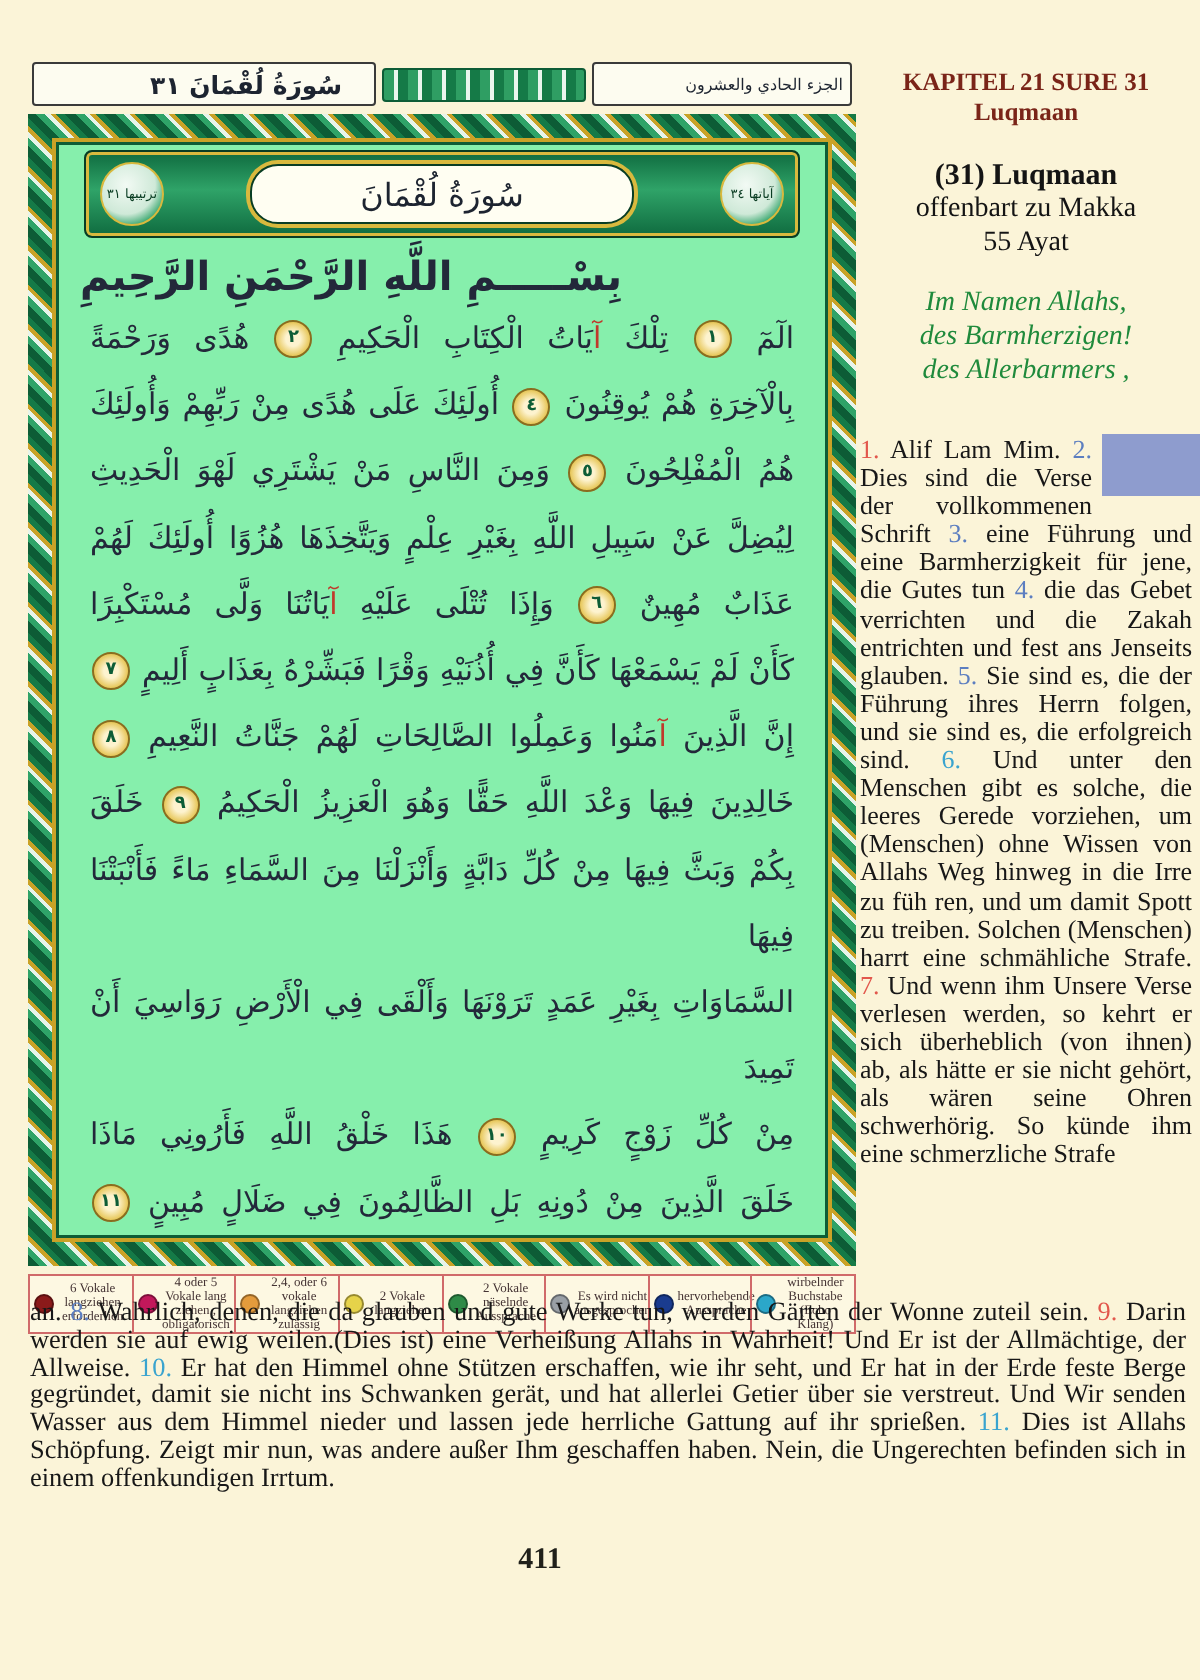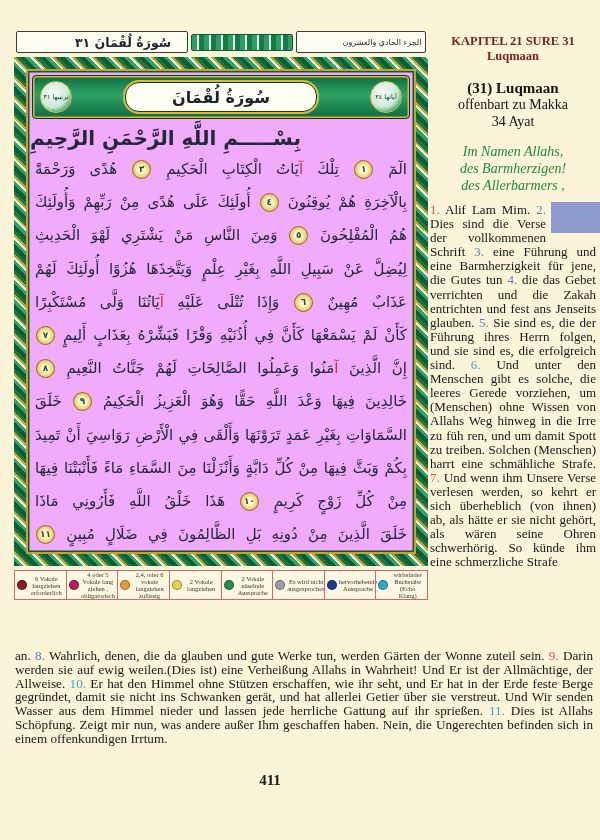--- a/index.html
+++ b/index.html
@@ -11,34 +11,34 @@
   .cartouche{background:#fdfcf0;border:1.5px solid #3a3a3a;border-radius:2px;height:20px;
     display:flex;align-items:center;justify-content:center;font-family:"DejaVu Sans",sans-serif;
     color:#1d2430;direction:rtl;padding-left:42px;}
   .cartouche.left{width:128px;font-size:12.5px;font-weight:bold;}
   .band-mid{flex:1;height:15px;border:1px solid #0d5c36;border-radius:2px;
     background:repeating-linear-gradient(90deg,#2f9e63 0 5px,#eaf6ee 5px 7px,#157a47 7px 12px);}
   .cartouche.right{width:86px;font-size:8px;}
 
   .frame{border:12px solid transparent;
     border-image:repeating-linear-gradient(45deg,#0d5c36 0 4px,#2fa368 4px 7px,#e7f4ea 7px 9px,#c9a227 9px 11px,#157a47 11px 14px) 12;
-    background:#f0abfc;padding:3px 4px;
+    background:#86efac;padding:3px 14px;
     box-shadow:inset 0 0 0 2px #c9a227, inset 0 0 0 3.5px #0d5c36;}
 
   .banner{height:42px;margin:3px 2px 2px 2px;border-radius:4px;border:1.5px solid #083d24;
     background:linear-gradient(180deg,#0f6b3f,#2fa368 45%,#0f6b3f);
     display:flex;align-items:center;justify-content:space-between;padding:0 7px;
     box-shadow:inset 0 0 0 1.5px #d8b93e;}
   .medallion{width:30px;height:30px;border-radius:50%;flex:none;
     background:radial-gradient(circle at 40% 35%,#f2faf4,#cfe9d8 55%,#2fa368 80%,#0d5c36);
     border:1.5px solid #d8b93e;display:flex;align-items:center;justify-content:center;
     font-size:6.5px;color:#0a3d23;text-align:center;font-family:"DejaVu Sans",sans-serif;direction:rtl;line-height:7px;}
   .title-cartouche{width:190px;height:28px;background:#fffef2;border-radius:14px;border:1.5px solid #083d24;
     box-shadow:0 0 0 2px #d8b93e;display:flex;align-items:center;justify-content:center;
-    font-size:16px;font-weight:bold;color:#1d2430;font-family:"DejaVu Sans",sans-serif;direction:rtl;}
+    font-size:16px;font-weight:normal;color:#1d2430;font-family:"DejaVu Sans",sans-serif;direction:rtl;}
 
   .bismillah{text-align:left;font-size:20px;font-weight:bold;color:#23283a;
     font-family:"DejaVu Sans",sans-serif;margin:7px 0 3px;direction:rtl;}
 
   .ayah-lines{direction:rtl;padding:0 5px;font-family:"DejaVu Sans",sans-serif;}
   .aline{font-size:15px;line-height:33.2px;color:#23283a;text-align:justify;text-align-last:justify;}
   .tj-red{color:#c0392b;}
   .rosette{display:inline-flex;align-items:center;justify-content:center;width:17px;height:17px;border-radius:50%;
     background:radial-gradient(circle,#fdf3cf 30%,#e7c75a 70%,#b08b2a);border:1px solid #8a6d1f;
     color:#0d5c36;font-size:9px;font-weight:bold;vertical-align:middle;margin:0 1px;line-height:1;}
@@ -49,21 +49,21 @@
   .legend-dot{width:8px;height:8px;border-radius:50%;flex:none;border:0.5px solid rgba(0,0,0,.35);}
   .legend-label{font-size:6.5px;line-height:7px;color:#433;text-align:center;flex:1;
     font-family:"Liberation Serif",serif;}
 
   
   #right-col{position:absolute;left:430px;top:34px;width:166px;}
   .rc-header{text-align:center;color:#7a2418;font-weight:bold;font-size:12.5px;line-height:14.5px;}
   .rc-title{text-align:center;color:#141414;font-size:15px;font-weight:bold;margin-top:17px;}
   .rc-sub{text-align:center;color:#141414;font-size:14px;line-height:16.5px;}
   .rc-basmala{text-align:center;color:#1F8A3C;font-style:italic;font-size:14px;line-height:17px;margin-top:13px;}
-  .rc-body{margin-top:9px;font-size:13px;line-height:14.1px;text-align:justify;color:#171717;}
+  .rc-body{margin-top:24px;font-size:13px;line-height:14.1px;text-align:justify;color:#171717;}
   .lavender{float:right;width:49px;height:31px;background:#8E9CCE;margin:-1px -4px 2px 5px;}
   .vnum{font-weight:normal;}
 
   
   #bottom-para{position:absolute;left:15px;top:649px;width:578px;font-size:13.2px;line-height:13.8px;
     text-align:justify;color:#171717;}
   #page-number{position:absolute;top:772px;left:0;width:540px;text-align:center;font-weight:bold;
     font-size:15px;color:#20201a;}
 </style>
 </head>
@@ -98,22 +98,22 @@
 
     <div class="ayah-lines">
         <div class="aline">الٓمٓ <span class="rosette">١</span> تِلْكَ <span class="tj-red">آ</span>يَاتُ الْكِتَابِ الْحَكِيمِ <span class="rosette">٢</span> هُدًى وَرَحْمَةً</div>
         <div class="aline">بِالْ<span class="tj-red">آ</span>خِرَةِ هُمْ يُوقِنُونَ <span class="rosette">٤</span> أُولَئِكَ عَلَى هُدًى مِنْ رَبِّهِمْ وَأُولَئِكَ</div>
         <div class="aline">هُمُ الْمُفْلِحُونَ <span class="rosette">٥</span> وَمِنَ النَّاسِ مَنْ يَشْتَرِي لَهْوَ الْحَدِيثِ</div>
         <div class="aline">لِيُضِلَّ عَنْ سَبِيلِ اللَّهِ بِغَيْرِ عِلْمٍ وَيَتَّخِذَهَا هُزُوًا أُولَئِكَ لَهُمْ</div>
         <div class="aline">عَذَابٌ مُهِينٌ <span class="rosette">٦</span> وَإِذَا تُتْلَى عَلَيْهِ <span class="tj-red">آ</span>يَاتُنَا وَلَّى مُسْتَكْبِرًا</div>
         <div class="aline">كَأَنْ لَمْ يَسْمَعْهَا كَأَنَّ فِي أُذُنَيْهِ وَقْرًا فَبَشِّرْهُ بِعَذَابٍ أَلِيمٍ <span class="rosette">٧</span></div>
         <div class="aline">إِنَّ الَّذِينَ <span class="tj-red">آ</span>مَنُوا وَعَمِلُوا الصَّالِحَاتِ لَهُمْ جَنَّاتُ النَّعِيمِ <span class="rosette">٨</span></div>
         <div class="aline">خَالِدِينَ فِيهَا وَعْدَ اللَّهِ حَقًّا وَهُوَ الْعَزِيزُ الْحَكِيمُ <span class="rosette">٩</span> خَلَقَ</div>
+        <div class="aline">بِكُمْ وَبَثَّ فِيهَا مِنْ كُلِّ دَابَّةٍ وَأَنْزَلْنَا مِنَ السَّمَاءِ مَاءً فَأَنْبَتْنَا فِيهَا</div>
         <div class="aline">السَّمَاوَاتِ بِغَيْرِ عَمَدٍ تَرَوْنَهَا وَأَلْقَى فِي الْأَرْضِ رَوَاسِيَ أَنْ تَمِيدَ</div>
-        <div class="aline">بِكُمْ وَبَثَّ فِيهَا مِنْ كُلِّ دَابَّةٍ وَأَنْزَلْنَا مِنَ السَّمَاءِ مَاءً فَأَنْبَتْنَا فِيهَا</div>
         <div class="aline">مِنْ كُلِّ زَوْجٍ كَرِيمٍ <span class="rosette">١٠</span> هَذَا خَلْقُ اللَّهِ فَأَرُونِي مَاذَا</div>
         <div class="aline">خَلَقَ الَّذِينَ مِنْ دُونِهِ بَلِ الظَّالِمُونَ فِي ضَلَالٍ مُبِينٍ <span class="rosette">١١</span></div>
       </div>
   </div>
 
   <div class="legend">
       <div class="legend-cell">
         <span class="legend-dot" style="background: rgb(139, 26, 26);"></span>
         <span class="legend-label">6 Vokale langziehen erforderlich</span>
       </div>
@@ -148,21 +148,21 @@
     </div>
 </div>
 
 <div id="right-col">
   <div class="rc-header">
     <div>KAPITEL 21    SURE 31</div>
     <div>Luqmaan</div>
   </div>
   <div class="rc-title">(31) Luqmaan</div>
   <div class="rc-sub">offenbart zu Makka</div>
-  <div class="rc-sub">34 Ayat</div>
+  <div class="rc-sub">55 Ayat</div>
   <div class="rc-basmala">
     <div>Im Namen Allahs,</div>
     <div>des Barmherzigen!</div>
     <div>des Allerbarmers ,</div>
   </div>
   <div class="rc-body">
     <span class="lavender"></span>
   <span class="vnum" style="color: rgb(226, 87, 76);">1.</span> Alif Lam Mim. <span class="vnum" style="color: rgb(92, 126, 192);">2.</span> Dies sind die Verse der vollkommenen Schrift <span class="vnum" style="color: rgb(92, 126, 192);">3.</span> eine Führung und eine Barmherzigkeit für jene, die Gutes tun <span class="vnum" style="color: rgb(92, 126, 192);">4.</span> die das Gebet verrichten und die Zakah entrichten und fest ans Jenseits glauben. <span class="vnum" style="color: rgb(92, 126, 192);">5.</span> Sie sind es, die der Führung ihres Herrn folgen, und sie sind es, die erfolgreich sind. <span class="vnum" style="color: rgb(58, 164, 207);">6.</span> Und unter den Menschen gibt es solche, die leeres Gerede vorziehen, um (Menschen) ohne Wissen von Allahs Weg hinweg in die Irre zu füh ren, und um damit Spott zu treiben. Solchen (Menschen) harrt eine schmähliche Strafe. <span class="vnum" style="color: rgb(226, 87, 76);">7.</span> Und wenn ihm Unsere Verse verlesen werden, so kehrt er sich überheblich (von ihnen) ab, als hätte er sie nicht gehört, als wären seine Ohren schwerhörig. So künde ihm eine schmerzliche Strafe</div>
 </div>
 

